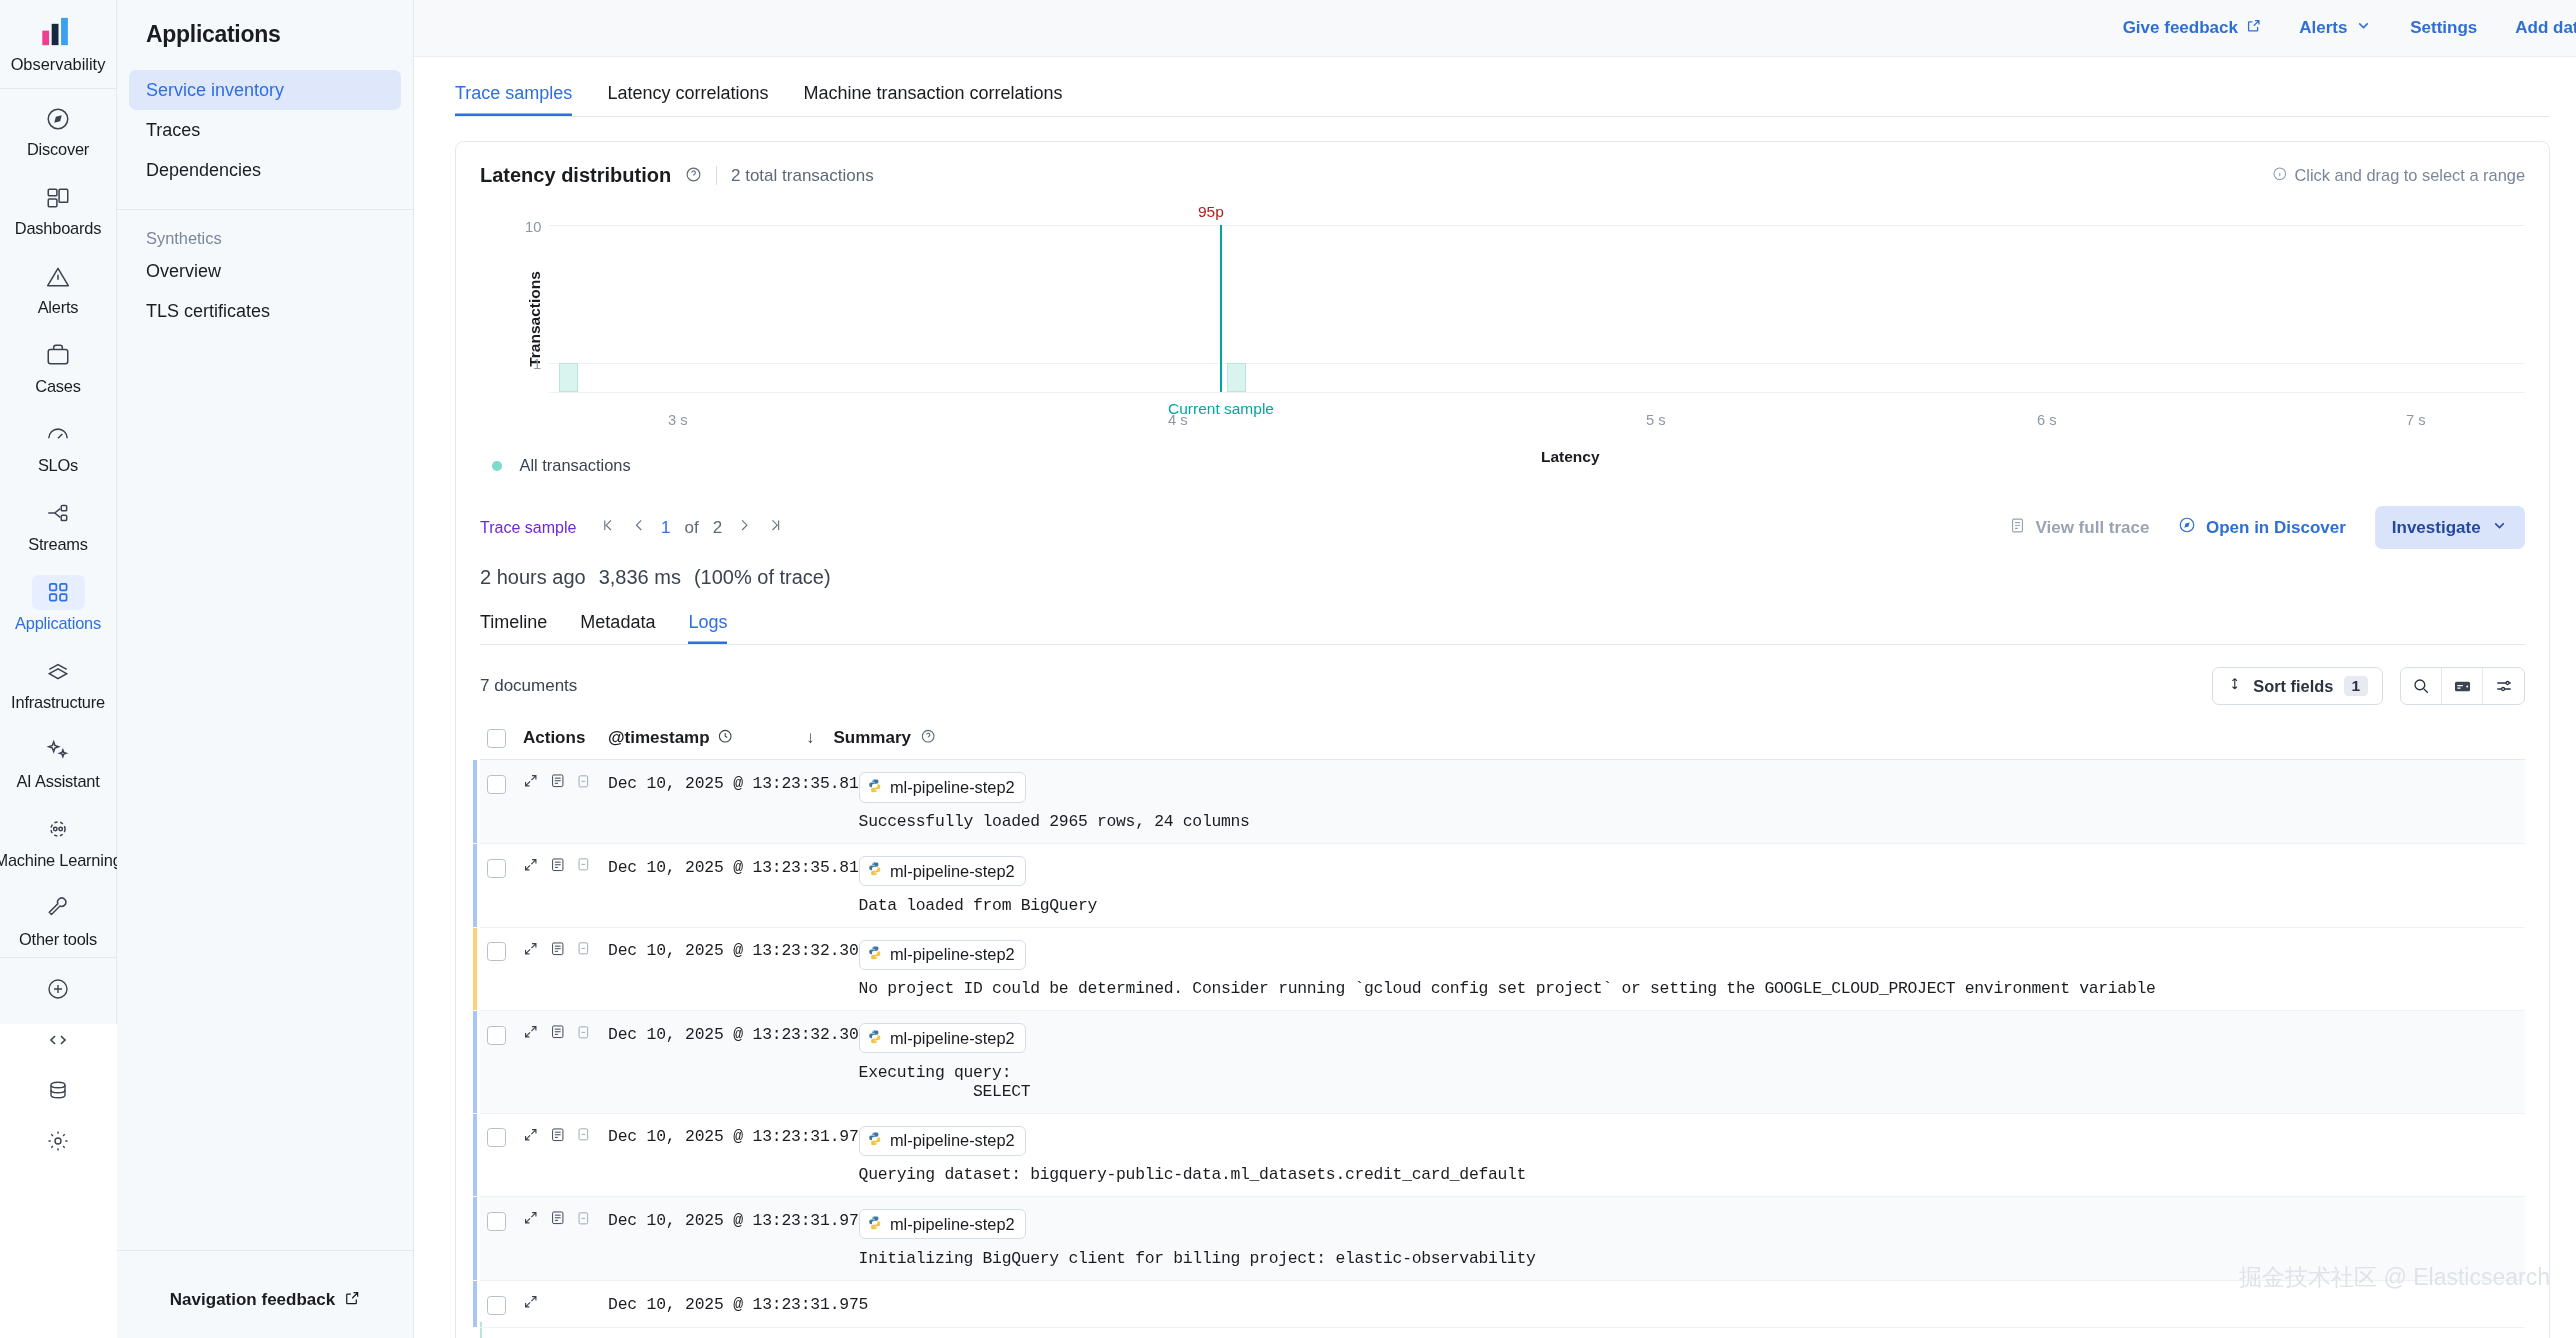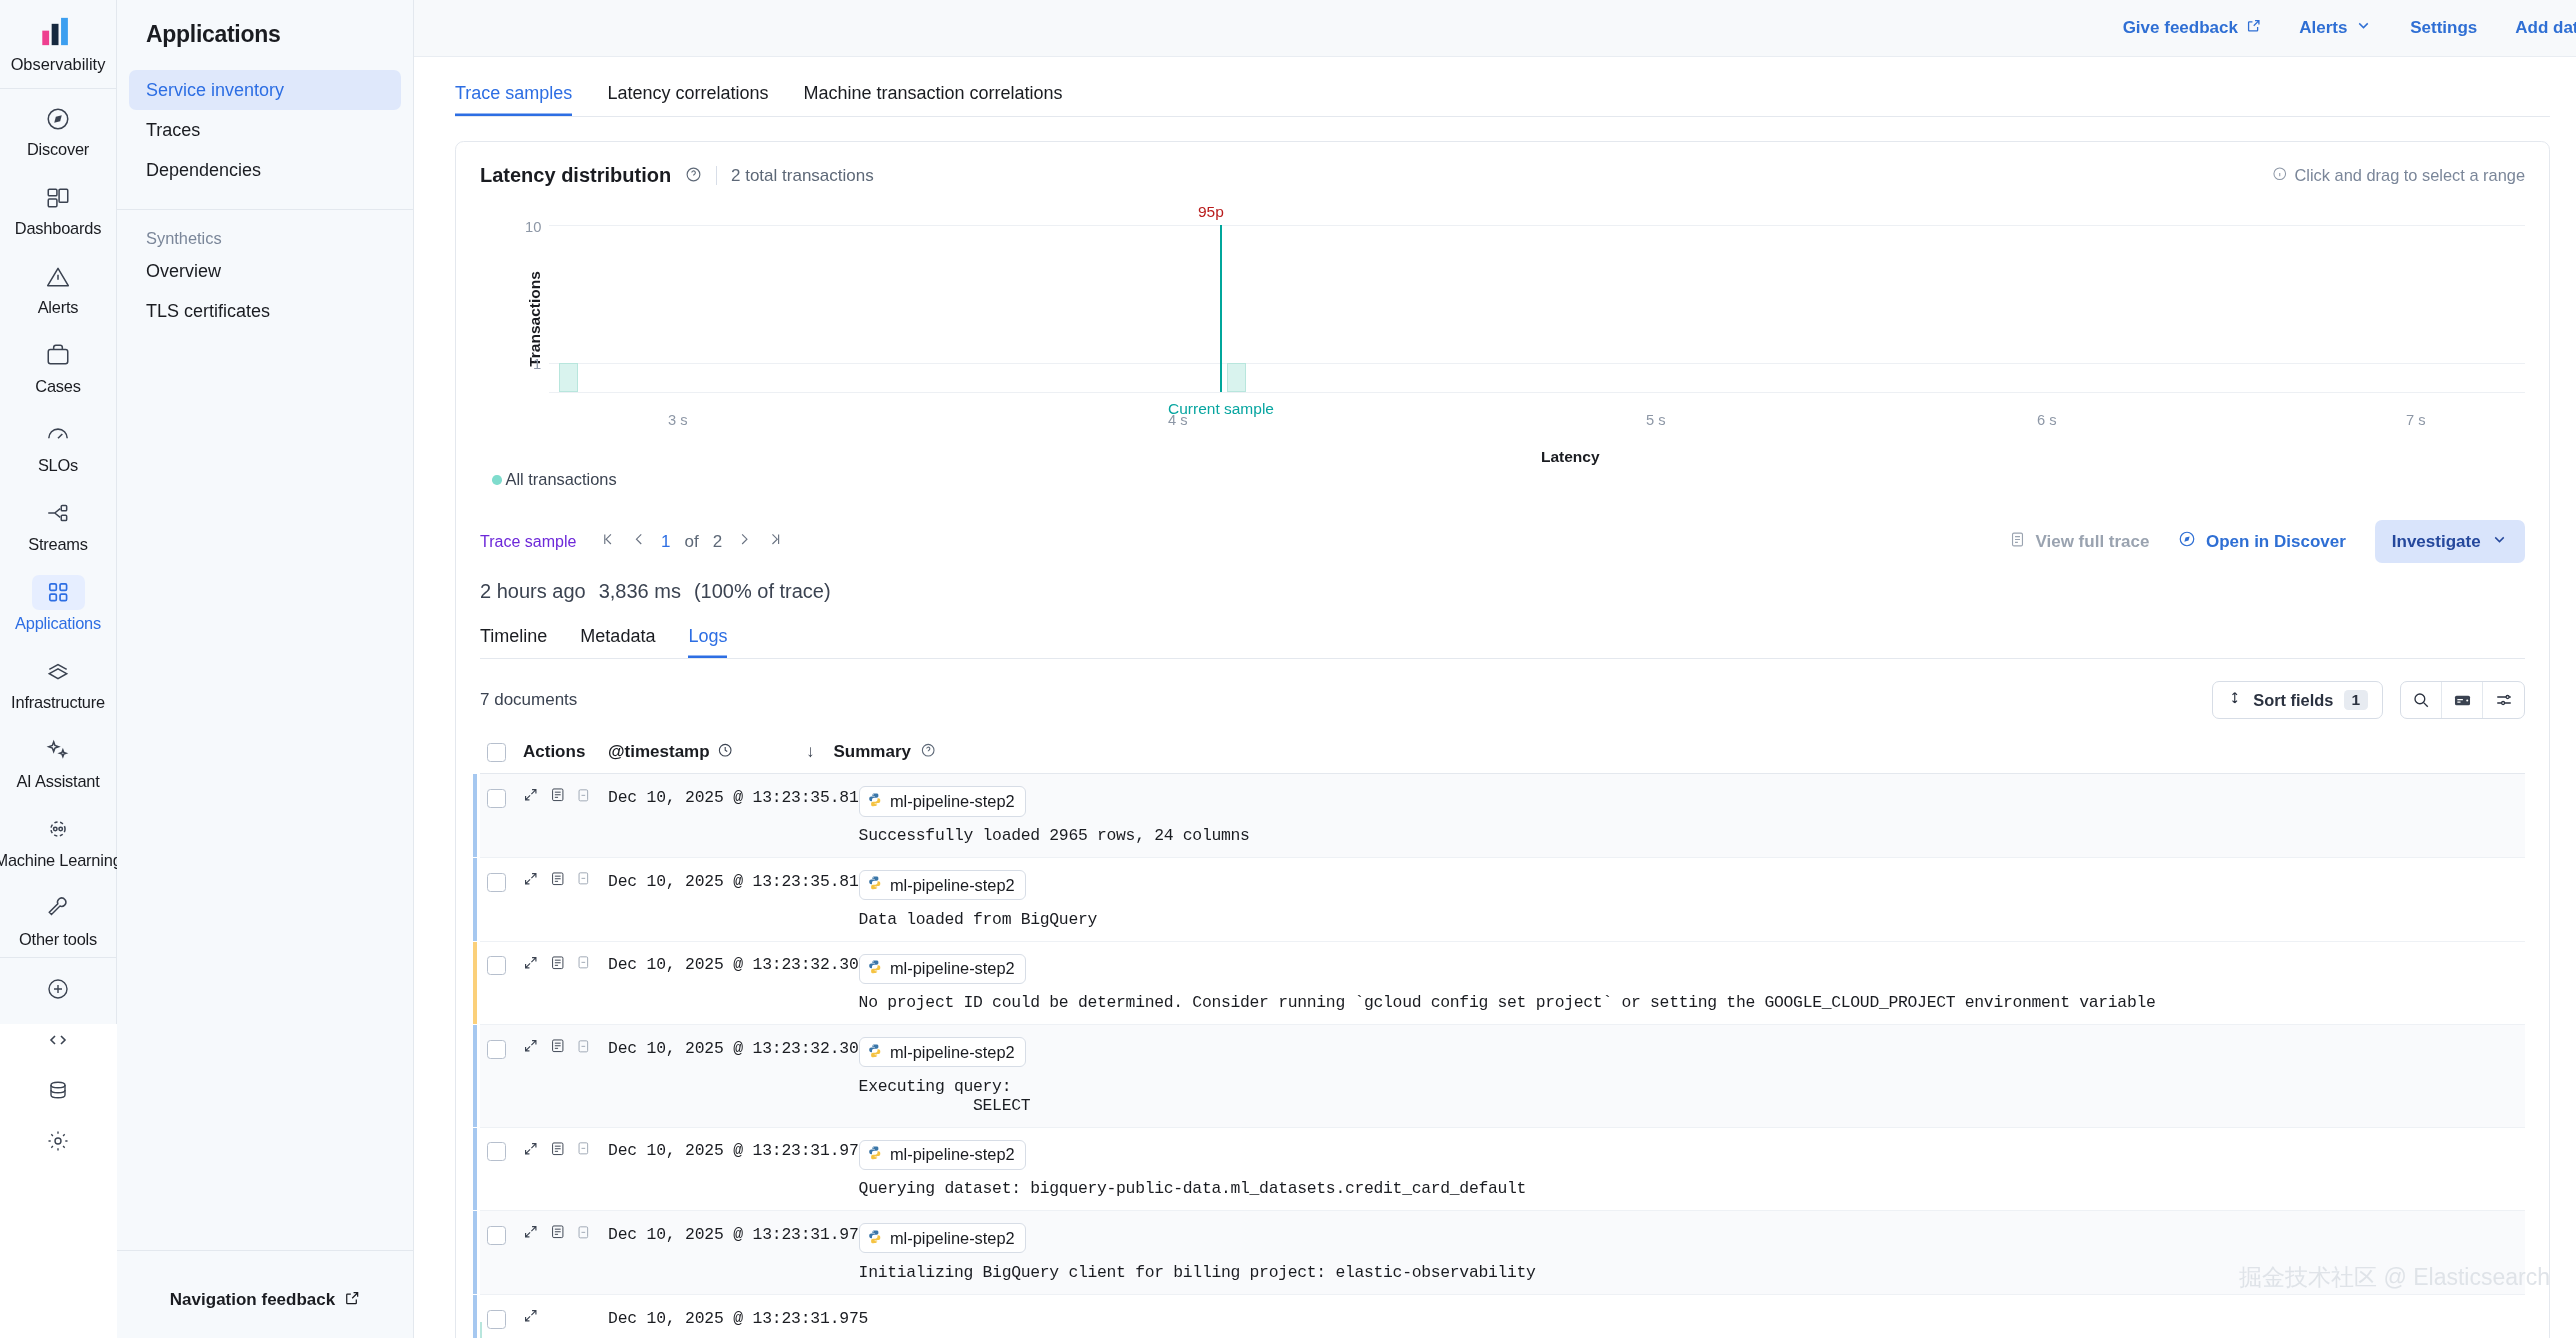--- a/index.html
+++ b/index.html
@@ -98,21 +98,21 @@
   }
   .ytick { position:absolute; font-size:14.7px; color:#8d97a6; }
   .plot { position:absolute; left: 69px; right: 0; top: 14px; bottom: 35px; }
   .gridline { position:absolute; left:0; right:0; height:0.9px; background:#edf0f4; }
   .bar { position:absolute; bottom:0; background:#d9f3ee; border:0.9px solid #b8e6dd; }
   .marker { position:absolute; top:0; bottom:0; width:1.7px; background:#00a69b; }
   .marker-lbl { position:absolute; font-size:15.5px; color:#b91c1c; font-weight:400; white-space:nowrap;}
   .cur-lbl { position:absolute; font-size:15.5px; color:#07a5a0; font-weight:400; white-space:nowrap;}
   .xtick { position:absolute; font-size:14.7px; color:#8d97a6; }
   .xlabel { position:absolute; font-size:15.5px; font-weight:700; color:#1a1c21; }
-  .legend { display:flex; align-items:center; gap:4px; margin-top: 43px; margin-left: 12px;}
+  .legend { display:flex; align-items:center; gap:18px; margin-top: 29px; margin-left: 12px;}
   .legend .dot { width:9.5px; height:9.5px; border-radius:50%; background:#7fdccd; }
   .legend .t { font-size:16.4px; color:#3b4351; }
 
   
   .ts-row { display:flex; align-items:center; justify-content:space-between; margin-top: 31px; }
   .ts-left { display:flex; align-items:center; gap: 24px; }
   .ts-title { font-size:16px; font-weight:400; color:#6d28d9; }
   .pager { display:flex; align-items:center; gap:14px; font-size:17px; color:#5d6877; }
   .pager .pg { cursor:pointer; color:#6a7382; }
   .pager .cur { color:#2d6ee3; font-weight:400; }

